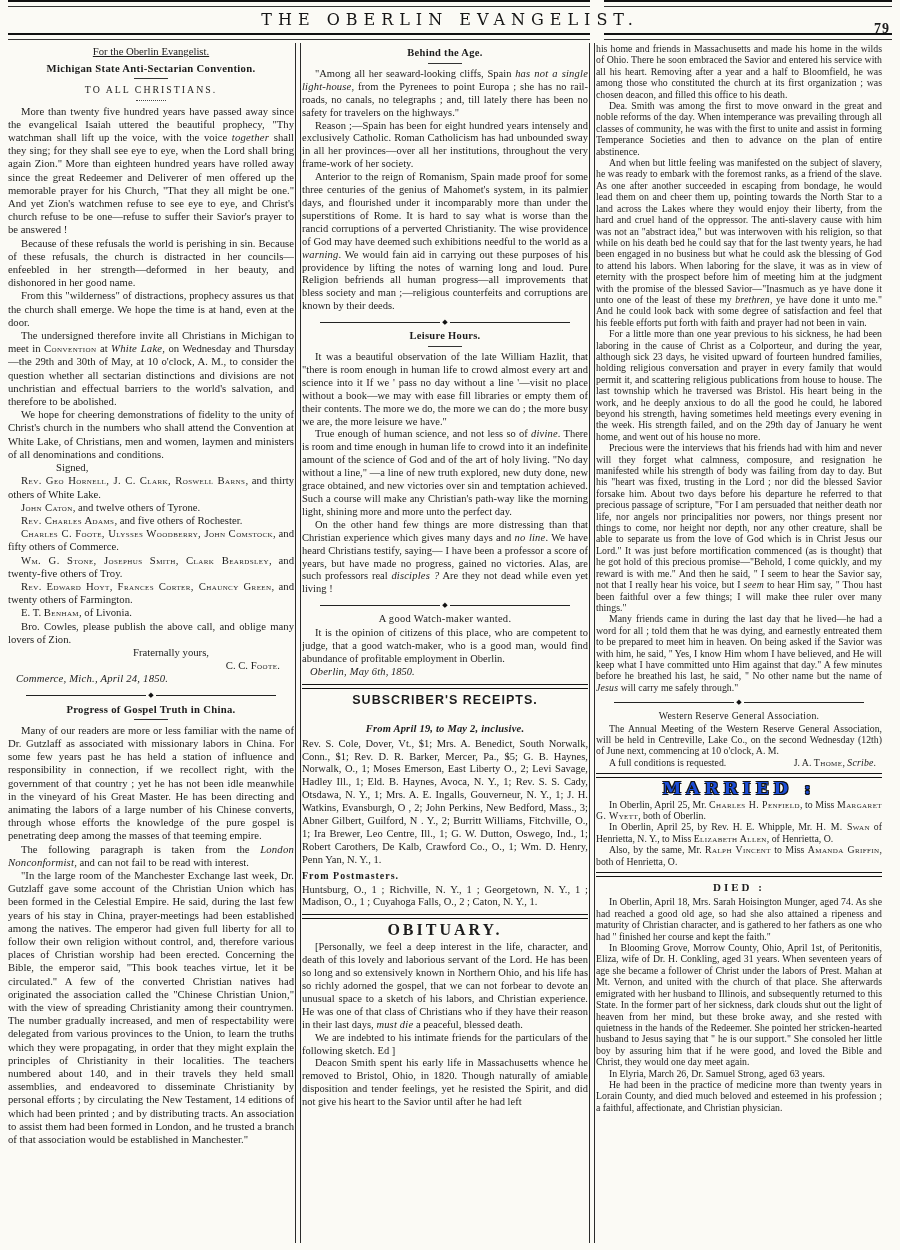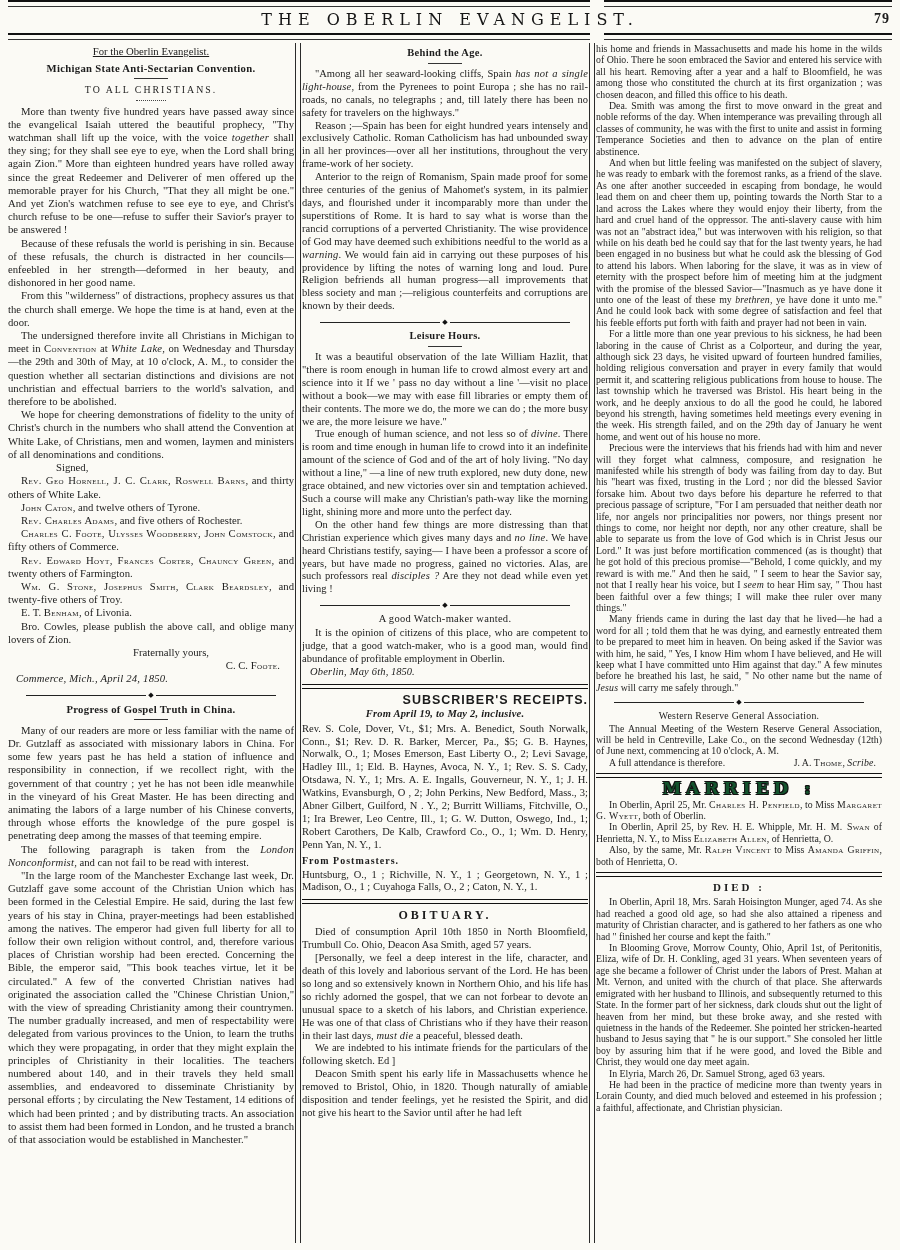--- a/index.html
+++ b/index.html
@@ -14,21 +14,21 @@
   .mastrule{display:flex;gap:14px;}
   .mastrule .seg{display:block;height:4px;border-top:2px solid #111;border-bottom:1px solid #333;}
   .mastrule .seg.left{width:582px;}
   .mastrule .seg.right{flex:1;}
   .mastrow{position:relative;height:26px;}
   .masttitle{
     position:absolute;left:0;right:0;top:3px;text-align:center;
     font-family:"DejaVu Serif", serif;font-size:16px;letter-spacing:6px;
     font-weight:500;color:#151515;
   }
-  .pagenum{position:absolute;right:2px;top:4px;font-size:14px;font-weight:bold;letter-spacing:1px;}
+  .pagenum{position:absolute;right:2px;top:14px;font-size:14px;font-weight:bold;letter-spacing:1px;}
   
   .cols{display:flex;margin-top:3px;height:1200px;}
   .col{overflow:hidden;text-align:justify;}
   .col{width:286px;}
   .col-1{font-size:10.7px;line-height:13.2px;}
   .col-2{font-size:10.5px;line-height:12.9px;}
   .col-3{font-size:9.8px;line-height:11.4px;}
   .vdiv{width:4px;margin:0 1px;border-left:1px solid #2a2a2a;border-right:1px solid #2a2a2a;}
   
   .blk-p{text-indent:13px;margin:0;}
@@ -40,27 +40,27 @@
   .blk-subhead{text-align:center;letter-spacing:2px;font-size:0.92em;margin:4px 0 2px;}
   .blk-subhead::after{content:"";display:block;width:30px;margin:3px auto 4px;border-top:1px dotted #444;}
   .blk-mid{text-align:center;margin:0;padding-left:40px;}
   .blk-right{text-align:right;margin:0;padding-right:14px;}
   .blk-pit{font-style:italic;margin:0;text-indent:8px;}
   .blk-signed{margin:0;padding-left:48px;}
   .blk-arrow{display:flex;align-items:center;margin:6px 18px 4px;}
   .blk-arrow .dline{flex:1;border-top:1px solid #222;height:0;}
   .blk-arrow .dmark{font-size:7px;line-height:7px;padding:0 2px;color:#111;}
   .blk-dbl{height:3px;border-top:1px solid #111;border-bottom:1px solid #111;margin:5px 0 5px;}
-  .blk-bighead{font-family:"Liberation Sans", sans-serif;font-weight:bold;text-align:right;font-size:12.5px;letter-spacing:1px;margin:4px 0 1px;}
+  .blk-bighead{font-family:"Liberation Sans", sans-serif;font-weight:bold;text-align:center;font-size:12.5px;letter-spacing:1px;margin:4px 0 16px;}
   .blk-ithead{font-style:italic;font-weight:bold;text-align:center;margin:0 0 2px;}
   .blk-smallhead{font-weight:bold;font-size:0.95em;letter-spacing:1px;margin:3px 0 1px;}
-  .blk-obit{font-weight:bold;text-align:center;letter-spacing:3px;font-size:12px;margin:4px 0 4px;}
+  .blk-obit{font-weight:bold;text-align:center;letter-spacing:3px;font-size:16px;margin:4px 0 4px;}
   .blk-married{
     text-align:center;font-family:"DejaVu Serif", serif;font-weight:bold;
-    font-size:17px;letter-spacing:5px;margin:4px 0 4px;color:#14532d;
+    font-size:17px;letter-spacing:5px;margin:4px 0 4px;color:#1d4ed8;
     text-shadow:-1px -1px 0 #111,1px -1px 0 #111,-1px 1px 0 #111,1px 1px 0 #111,0 1px 0 #111,0 -1px 0 #111;
   }
   .blk-died{font-weight:bold;text-align:center;letter-spacing:3px;font-size:11px;margin:3px 0 3px;}
   .blk-duo{display:flex;justify-content:space-between;padding:0 6px 0 13px;margin:0;}
   .sc{font-variant:small-caps;letter-spacing:0.4px;}
   i{letter-spacing:0.2px;}
 </style>
 </head>
 <body>
 
@@ -87,22 +87,22 @@
         <div class="blk-p">More than twenty five hundred years have passed away since the evangelical Isaiah uttered the beautiful prophecy, "Thy watchman shall lift up the voice, with the voice <i>together</i> shall they sing; for they shall see eye to eye, when the Lord shall bring again Zion." More than eighteen hundred years have rolled away since the great Redeemer and Deliverer of men offered up the memorable prayer for his Church, "That they all might be one." And yet Zion's watchmen refuse to see eye to eye, and Christ's church refuse to be one—refuse to suffer their Savior's prayer to be answered !</div>
         <div class="blk-p">Because of these refusals the world is perishing in sin. Because of these refusals, the church is distracted in her councils—enfeebled in her strength—deformed in her beauty, and dishonored in her good name.</div>
         <div class="blk-p">From this "wilderness" of distractions, prophecy assures us that the church shall emerge. We hope the time is at hand, even at the door.</div>
         <div class="blk-p">The undersigned therefore invite all Christians in Michigan to meet in <span class="sc">Convention</span> at <i>White Lake</i>, on Wednesday and Thursday—the 29th and 30th of May, at 10 o'clock, A. M., to consider the question whether all sectarian distinctions and divisions are not unchristian and effectual barriers to the world's salvation, and therefore to be abolished.</div>
         <div class="blk-p">We hope for cheering demonstrations of fidelity to the unity of Christ's church in the numbers who shall attend the Convention at White Lake, of Christians, men and women, laymen and ministers of all denominations and conditions.</div>
         <div class="blk-signed">Signed,</div>
         <div class="blk-p"><span class="sc">Rev. Geo Hornell, J. C. Clark, Roswell Barns</span>, and thirty others of White Lake.</div>
         <div class="blk-p"><span class="sc">John Caton</span>, and twelve others of Tyrone.</div>
         <div class="blk-p"><span class="sc">Rev. Charles Adams</span>, and five others of Rochester.</div>
         <div class="blk-p"><span class="sc">Charles C. Foote, Ulysses Woodberry, John Comstock</span>, and fifty others of Commerce.</div>
+        <div class="blk-p"><span class="sc">Wm. G. Stone, Josephus Smith, Clark Beardsley</span>, and twenty-five others of Troy.</div>
         <div class="blk-p"><span class="sc">Rev. Edward Hoyt, Frances Corter, Chauncy Green</span>, and twenty others of Farmington.</div>
-        <div class="blk-p"><span class="sc">Wm. G. Stone, Josephus Smith, Clark Beardsley</span>, and twenty-five others of Troy.</div>
         <div class="blk-p">E. T. <span class="sc">Benham</span>, of Livonia.</div>
         <div class="blk-p">Bro. Cowles, please publish the above call, and oblige many lovers of Zion.</div>
         <div class="blk-mid">Fraternally yours,</div>
         <div class="blk-right">C. C. <span class="sc">Foote</span>.</div>
         <div class="blk-pit"><i>Commerce, Mich., April 24, 1850.</i></div>
         <div class="blk-arrow">
           <span class="dline"></span>
           <span class="dmark">◆</span>
           <span class="dline"></span>
         </div>
@@ -135,42 +135,41 @@
         <div class="blk-p">It is the opinion of citizens of this place, who are competent to judge, that a good watch-maker, who is a good man, would find abundance of profitable employment in Oberlin.</div>
         <div class="blk-pit"><i>Oberlin, May 6th</i>, 1850.</div>
         <div class="blk-dbl"></div>
         <div class="blk-bighead">SUBSCRIBER'S RECEIPTS.</div>
         <div class="blk-ithead"><i>From April 19, to May 2, inclusive.</i></div>
         <div class="blk-pni">Rev. S. Cole, Dover, Vt., $1; Mrs. A. Benedict, South Norwalk, Conn., $1; Rev. D. R. Barker, Mercer, Pa., $5; G. B. Haynes, Norwalk, O., 1; Moses Emerson, East Liberty O., 2; Levi Savage, Hadley Ill., 1; Eld. B. Haynes, Avoca, N. Y., 1; Rev. S. S. Cady, Otsdawa, N. Y., 1; Mrs. A. E. Ingalls, Gouverneur, N. Y., 1; J. H. Watkins, Evansburgh, O , 2; John Perkins, New Bedford, Mass., 3; Abner Gilbert, Guilford, N . Y., 2; Burritt Williams, Fitchville, O., 1; Ira Brewer, Leo Centre, Ill., 1; G. W. Dutton, Oswego, Ind., 1; Robert Carothers, De Kalb, Crawford Co., O., 1; Wm. D. Henry, Penn Yan, N. Y., 1.</div>
         <div class="blk-smallhead">From Postmasters.</div>
         <div class="blk-pni">Huntsburg, O., 1 ; Richville, N. Y., 1 ; Georgetown, N. Y., 1 ; Madison, O., 1 ; Cuyahoga Falls, O., 2 ; Caton, N. Y., 1.</div>
         <div class="blk-dbl"></div>
         <div class="blk-obit">OBITUARY.</div>
-        <div class="blk-p">Died of consumption April 10th 1850 in North Bloomfield, Trumbull Co. Ohio, Deacon Asa Smith, aged 57 years.</div>
         <div class="blk-p">[Personally, we feel a deep interest in the life, character, and death of this lovely and laborious servant of the Lord. He has been so long and so extensively known in Northern Ohio, and his life has so richly adorned the gospel, that we can not forbear to devote an unusual space to a sketch of his labors, and Christian experience. He was one of that class of Christians who if they have their reason in their last days, <i>must die</i> a peaceful, blessed death.</div>
         <div class="blk-p">We are indebted to his intimate friends for the particulars of the following sketch. Ed ]</div>
         <div class="blk-p">Deacon Smith spent his early life in Massachusetts whence he removed to Bristol, Ohio, in 1820. Though naturally of amiable disposition and tender feelings, yet he resisted the Spirit, and did not give his heart to the Savior until after he had left</div>
       </div>
     <div class="vdiv"></div>
     <div class="col col-3">
         <div class="blk-pni">his home and friends in Massachusetts and made his home in the wilds of Ohio. There he soon embraced the Savior and entered his service with all his heart. Removing after a year and a half to Bloomfield, he was among those who constituted the church at its first organization ; was chosen deacon, and filled this office to his death.</div>
         <div class="blk-p">Dea. Smith was among the first to move onward in the great and noble reforms of the day. When intemperance was prevailing through all classes of community, he was with the first to unite and assist in forming Temperance Societies and then to advance on the plan of entire abstinence.</div>
         <div class="blk-p">And when but little feeling was manifested on the subject of slavery, he was ready to embark with the foremost ranks, as a friend of the slave. As one after another succeeded in escaping from bondage, he would lead them on and cheer them up, pointing towards the North Star to a land across the Lakes where they would enjoy their liberty, from the hard and cruel hand of the oppressor. The anti-slavery cause with him was not an "abstract idea," but was interwoven with his religion, so that while on his death bed he could say that for the last twenty years, he had been engaged in no business but what he could ask the blessing of God to attend his labors. When laboring for the slave, it was as in view of eternity with the prospect before him of meeting him at the judgment with the promise of the blessed Savior—"Inasmuch as ye have done it unto one of the least of these my <i>brethren</i>, ye have done it unto me." And he could look back with some degree of satisfaction and feel that his feeble efforts put forth with faith and prayer had not been in vain.</div>
         <div class="blk-p">For a little more than one year previous to his sickness, he had been laboring in the cause of Christ as a Colporteur, and during the year, although sick 23 days, he visited upward of fourteen hundred families, holding religious conversation and prayer in every family that would permit it, and scattering religious publications from house to house. The last township which he traversed was Bristol. His heart being in the work, and he deeply anxious to do all the good he could, he labored beyond his strength, having sometimes held meetings every evening in the week. His strength failed, and on the 29th day of January he went home, and went out of his house no more.</div>
         <div class="blk-p">Precious were the interviews that his friends had with him and never will they forget what calmness, composure, and resignation he manifested while his strength of body was failing from day to day. But his "heart was fixed, trusting in the Lord ; nor did the blessed Savior forsake him. About two days before his departure he referred to that precious passage of scripture, "For I am persuaded that neither death nor life, nor angels nor principalities nor powers, nor things present nor things to come, nor height nor depth, nor any other creature, shall be able to separate us from the love of God which is in Christ Jesus our Lord." It was just before mortification commenced (as is thought) that he got hold of this precious promise—"Behold, I come quickly, and my reward is with me." And then he said, " I seem to hear the Savior say, not that I really hear his voice, but I <i>seem</i> to hear Him say, " Thou hast been faithful over a few things; I will make thee ruler over many things."</div>
         <div class="blk-p">Many friends came in during the last day that he lived—he had a word for all ; told them that he was dying, and earnestly entreated them to be prepared to meet him in heaven. On being asked if the Savior was with him, he said, " Yes, I know Him whom I have believed, and He will keep what I have committed unto Him against that day." A few minutes before he breathed his last, he said, " No other name but the name of <i>Jesus</i> will carry me safely through."</div>
         <div class="blk-arrow">
           <span class="dline"></span>
           <span class="dmark">◆</span>
           <span class="dline"></span>
         </div>
         <div class="blk-head2">Western Reserve General Association.</div>
         <div class="blk-p">The Annual Meeting of the Western Reserve General Association, will be held in Centreville, Lake Co., on the second Wednesday (12th) of June next, commencing at 10 o'clock, A. M.</div>
         <div class="blk-duo">
-          <span>A full attendance is therefore.</span>
+          <span>A full conditions is requested.</span>
           <span>J. A. <span class="sc">Thome</span>, <i>Scribe</i>.</span>
         </div>
         <div class="blk-dbl"></div>
         <div class="blk-married">MARRIED :</div>
         <div class="blk-p">In Oberlin, April 25, Mr. <span class="sc">Charles H. Penfield</span>, to Miss <span class="sc">Margaret G. Wyett</span>, both of Oberlin.</div>
         <div class="blk-p">In Oberlin, April 25, by Rev. H. E. Whipple, Mr. <span class="sc">H. M. Swan</span> of Henrietta, N. Y., to Miss <span class="sc">Elizabeth Allen</span>, of Henrietta, O.</div>
         <div class="blk-p">Also, by the same, Mr. <span class="sc">Ralph Vincent</span> to Miss <span class="sc">Amanda Griffin</span>, both of Henrietta, O.</div>
         <div class="blk-dbl"></div>
         <div class="blk-died">DIED :</div>
         <div class="blk-p">In Oberlin, April 18, Mrs. Sarah Hoisington Munger, aged 74. As she had reached a good old age, so had she also attained a ripeness and maturity of Christian character, and is gathered to her fathers as one who had " finished her course and kept the faith."</div>

